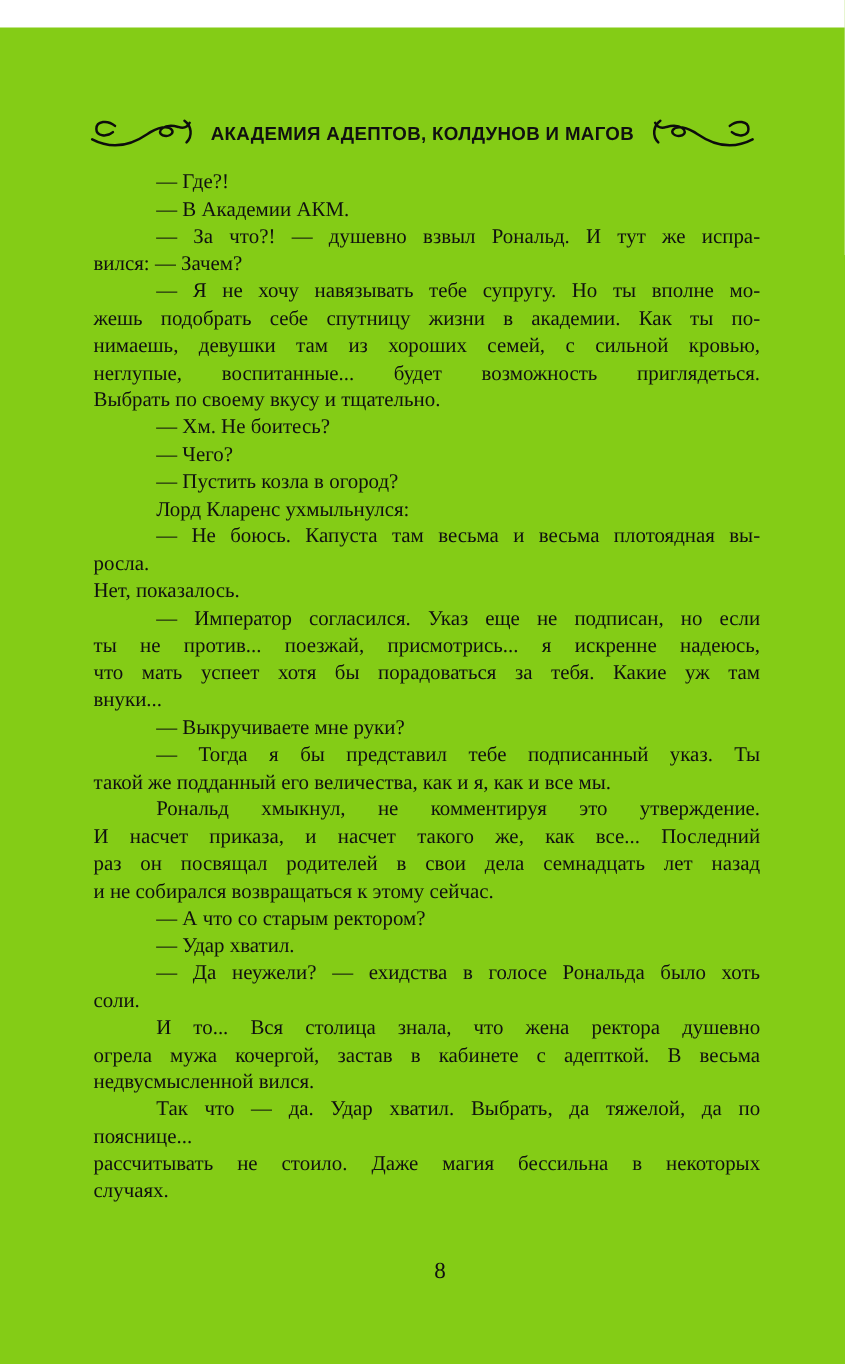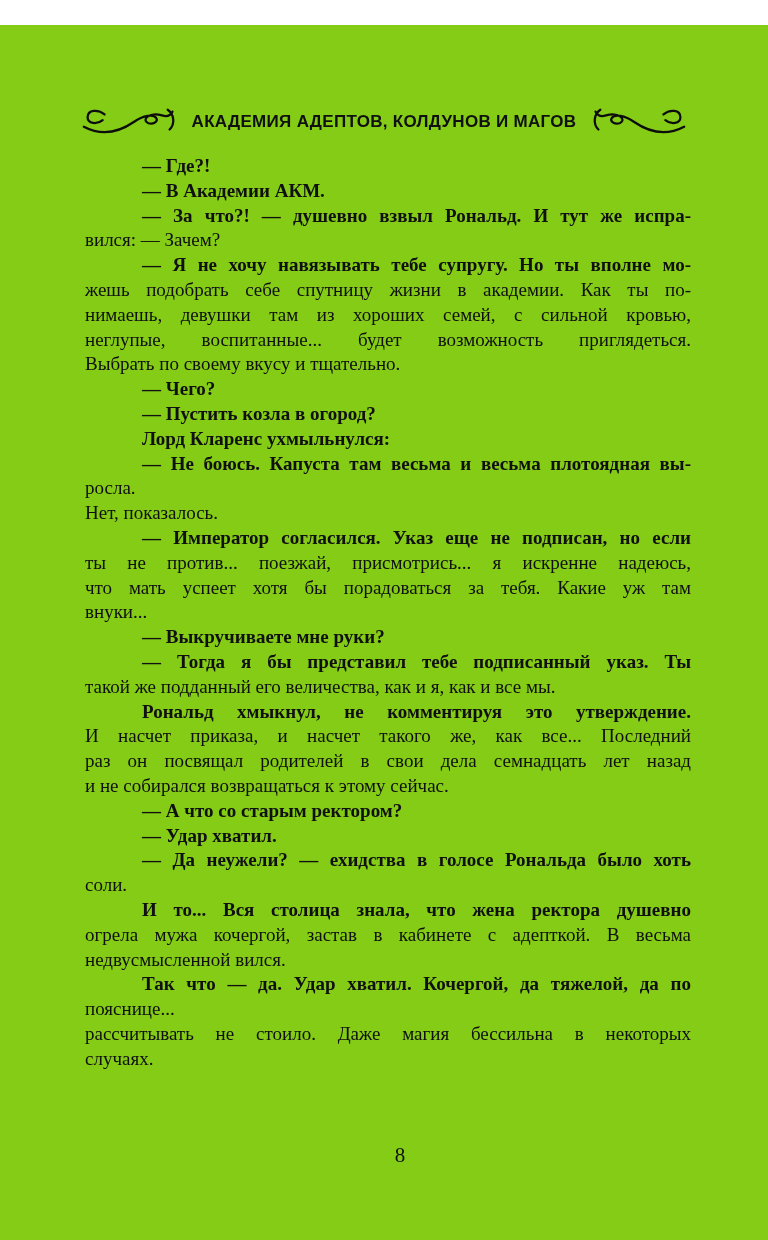--- a/index.html
+++ b/index.html
@@ -43,21 +43,21 @@
   }
   .body-text {
     position: absolute;
     left: 85px; top: 129px;
     width: 606px;
     font-size: 19px;
     line-height: 24.8px;
   }
   .line { text-align: left; }
   .line.j { text-align: justify; text-align-last: justify; }
-  .line.i { text-indent: 57px; font-weight: bold; }
+  .line.i { text-indent: 57px; }
   .page-number {
     position: absolute;
     top: 1118px; left: 85px;
     width: 630px;
     text-align: center;
     font-size: 21px;
   }
 </style>
 </head>
 <body>
@@ -88,20 +88,23 @@
       <div>
         <div class="line j i">— За что?! — душевно взвыл Рональд. И тут же испра-</div>
         <div class="line">вился: — Зачем?</div>
       </div>
       <div>
         <div class="line j i">— Я не хочу навязывать тебе супругу. Но ты вполне мо-</div>
         <div class="line j">жешь подобрать себе спутницу жизни в академии. Как ты по-</div>
         <div class="line j">нимаешь, девушки там из хороших семей, с сильной кровью,</div>
         <div class="line j">неглупые, воспитанные... будет возможность приглядеться.</div>
         <div class="line">Выбрать по своему вкусу и тщательно.</div>
+      </div>
+      <div>
+        <div class="line i">— Хм. Не боитесь?</div>
       </div>
       <div>
         <div class="line i">— Чего?</div>
       </div>
       <div>
         <div class="line i">— Пустить козла в огород?</div>
       </div>
       <div>
         <div class="line i">Лорд Кларенс ухмыльнулся:</div>
       </div>
@@ -140,21 +143,21 @@
       <div>
         <div class="line j i">— Да неужели? — ехидства в голосе Рональда было хоть</div>
         <div class="line">соли.</div>
       </div>
       <div>
         <div class="line j i">И то... Вся столица знала, что жена ректора душевно</div>
         <div class="line j">огрела мужа кочергой, застав в кабинете с адепткой. В весьма</div>
         <div class="line">недвусмысленной вился.</div>
       </div>
       <div>
-        <div class="line j i">Так что — да. Удар хватил. Кочергой, да тяжелой, да по</div>
+        <div class="line j i">Так что — да. Удар хватил. Выбрать, да тяжелой, да по</div>
         <div class="line">пояснице...</div>
       </div>
       <div>
         <div class="line j">рассчитывать не стоило. Даже магия бессильна в некоторых</div>
         <div class="line">случаях.</div>
       </div>
     </div>
 
   <div class="page-number">8</div>
 

